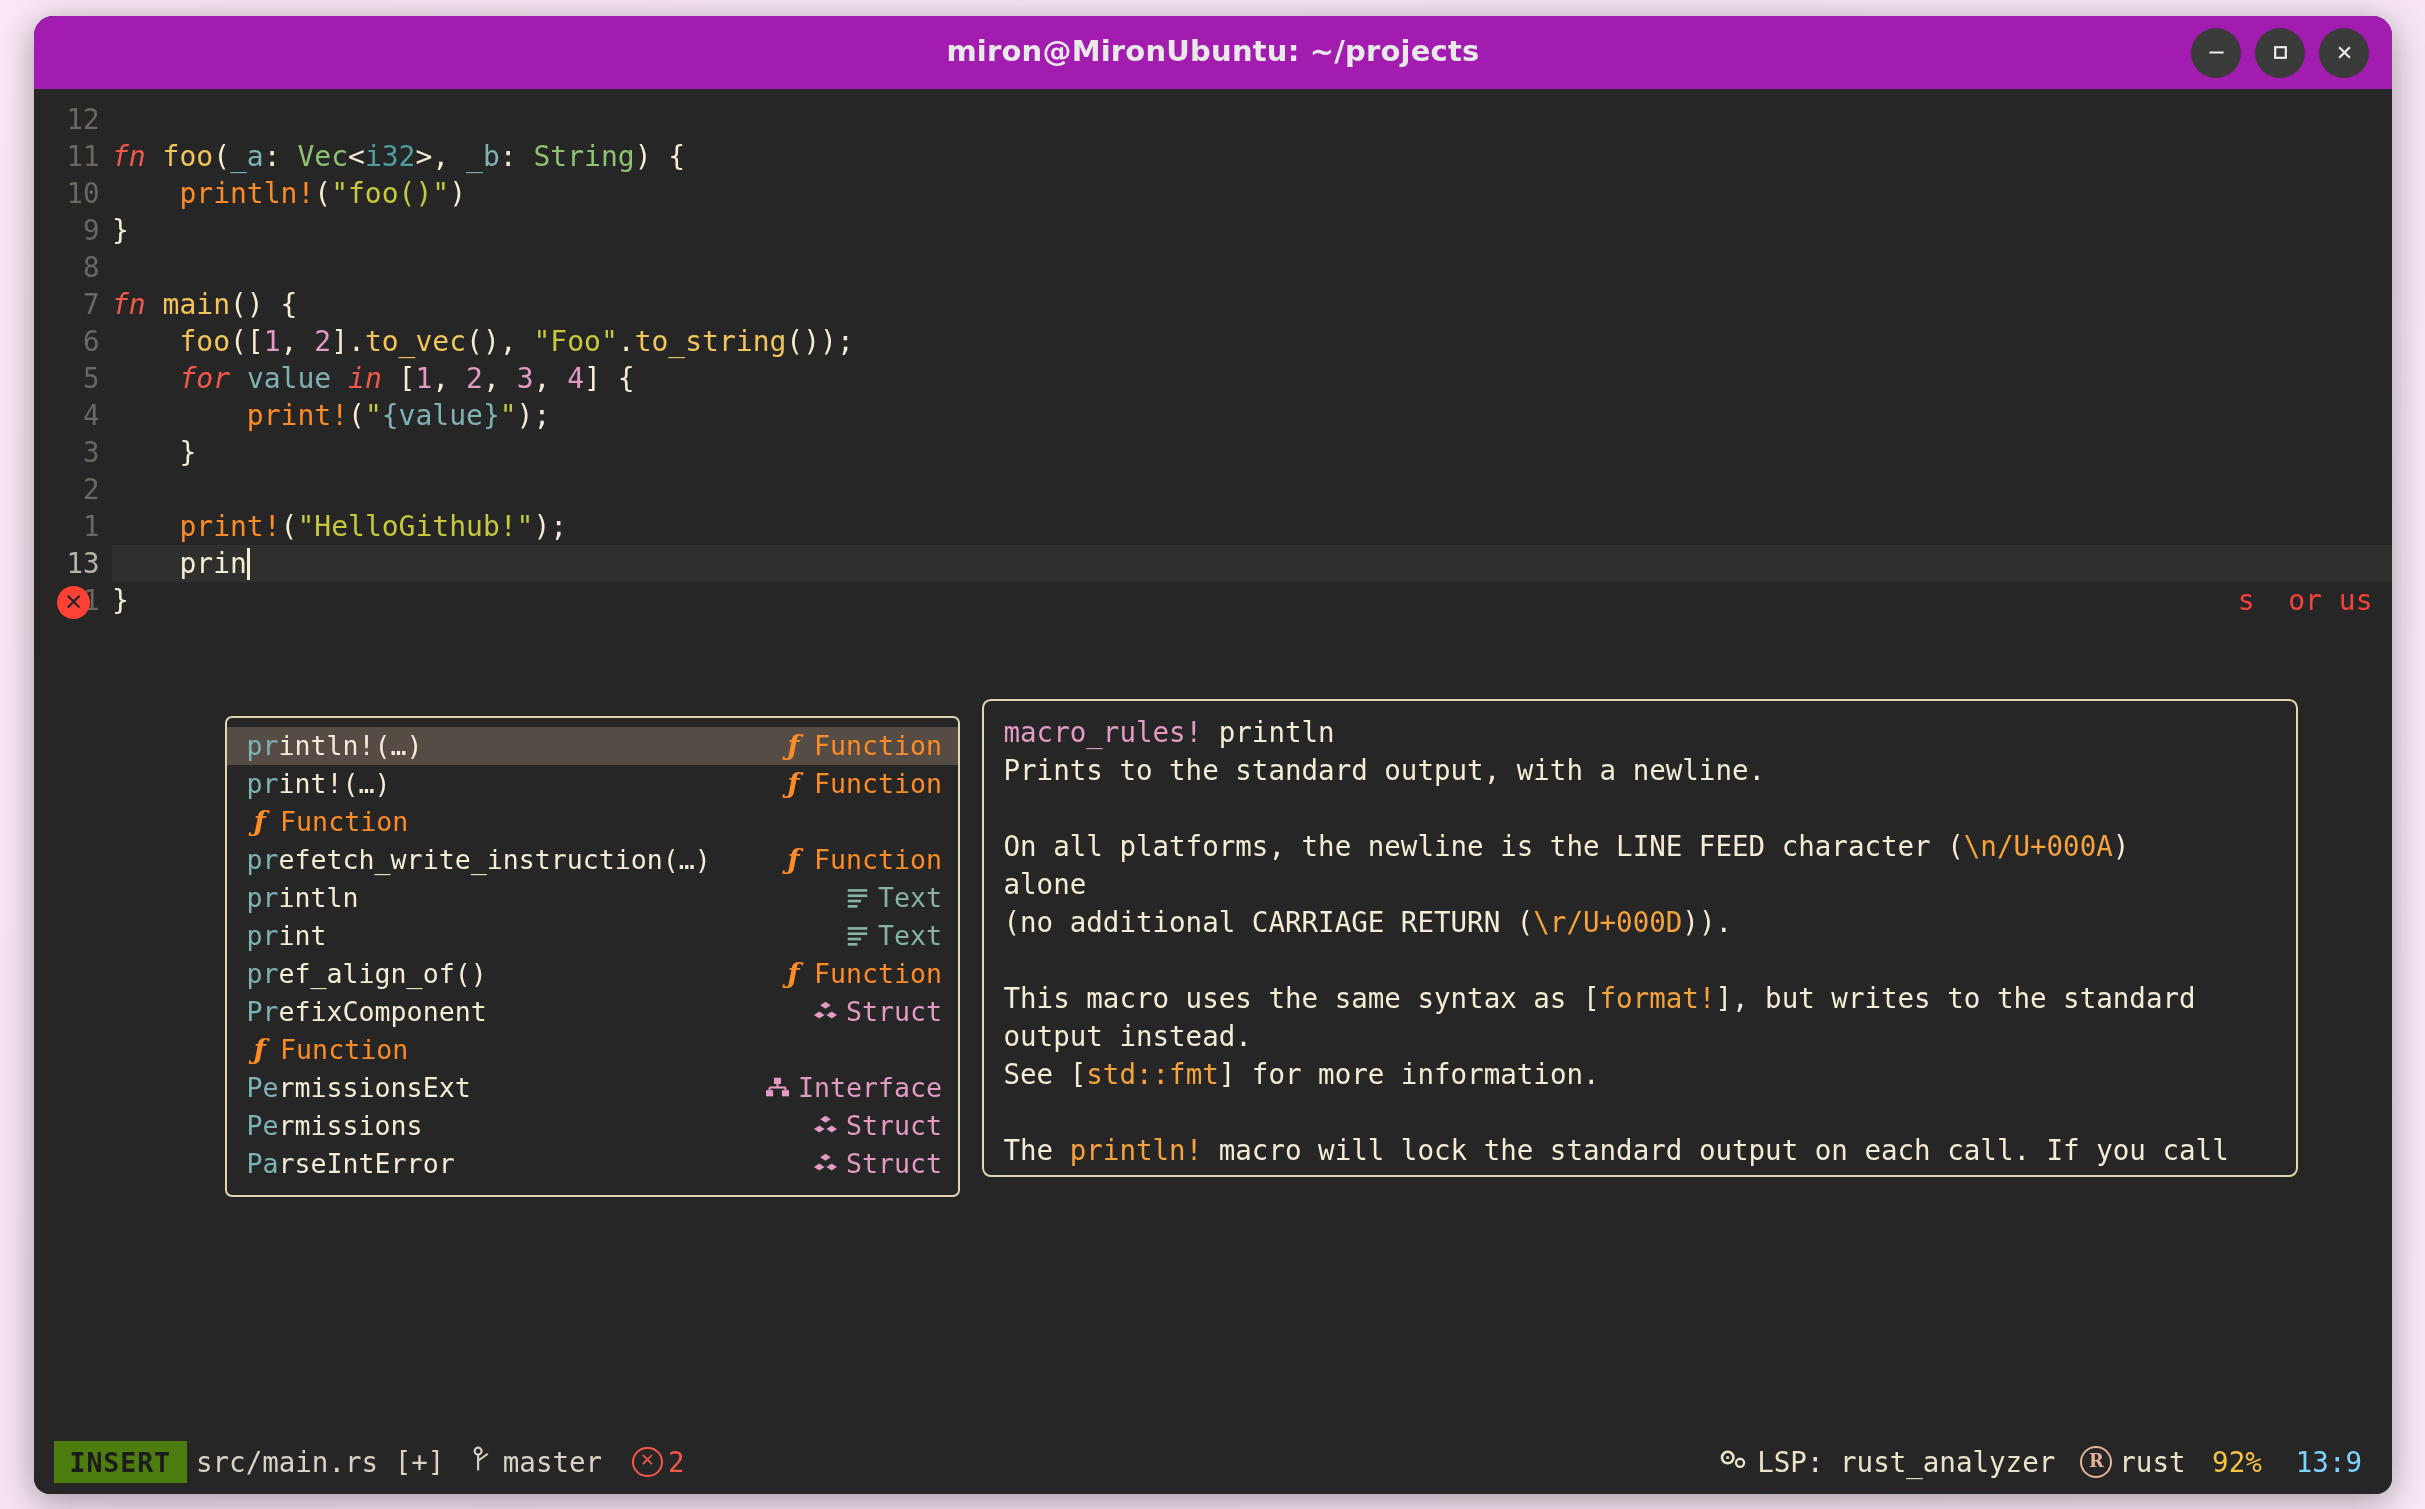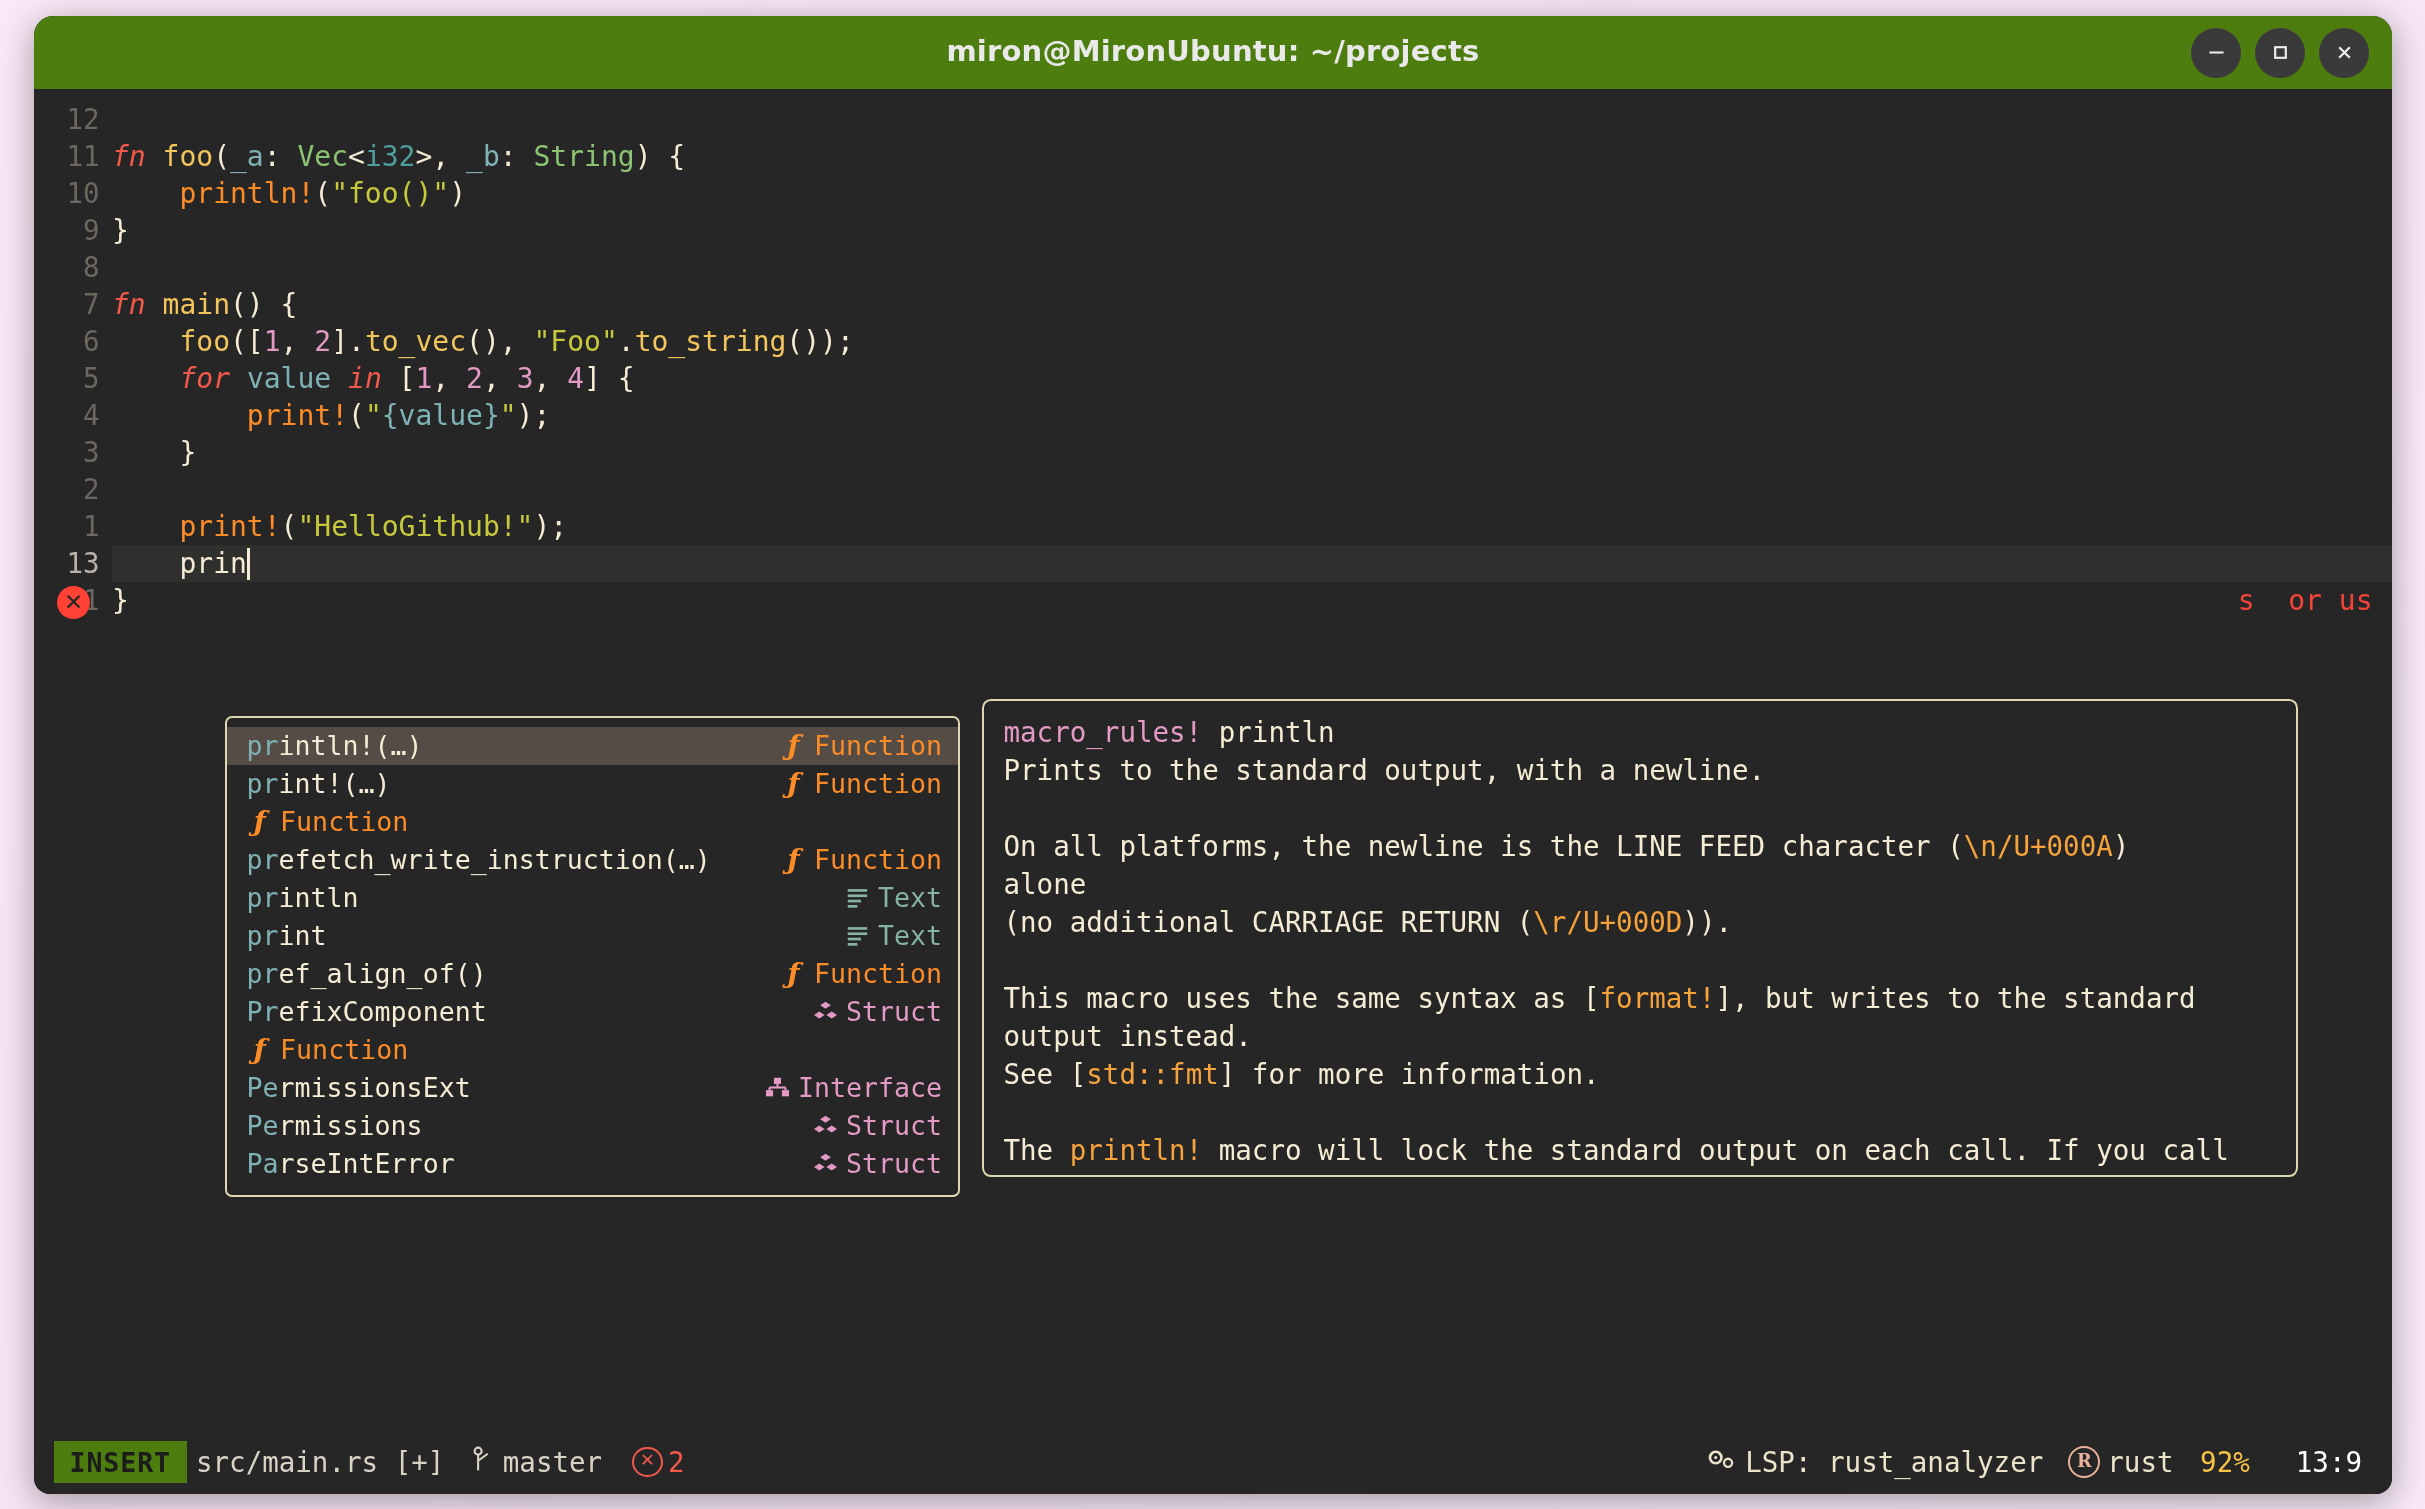--- a/index.html
+++ b/index.html
@@ -28,21 +28,21 @@
     background: #262626;
     border-radius: 19.5px 19.5px 16px 16px;
     overflow: hidden;
     box-shadow: 0 7px 35px rgba(0,0,0,.35);
   }
 
   
   .titlebar {
     position: relative;
     height: 73px;
-    background: #4d7c0f;
+    background: #a21caf;
     border-bottom: 1.8px solid #151515;
   }
   .title-text {
     position: absolute;
     left: 0; right: 0; top: 0;
     line-height: 71px;
     text-align: center;
     color: #e9e9e9;
     font-family: "DejaVu Sans", sans-serif;
     font-size: 29px;
@@ -243,21 +243,21 @@
   .sb-branch { color:#d9d3c6; margin-left: 26.6px; display:flex; align-items:center; gap:8.9px;}
   .sb-diag { color:#f2594b; margin-left: 30px; display:flex; align-items:center; gap:5.3px; }
   .diag-circle {
     display:inline-block; width:26.6px;height:26.6px;border-radius:50%;
     border:2.2px solid #f2594b; color:#f2594b; font-size:17.7px; line-height:23px; text-align:center;
     font-family:"DejaVu Sans", sans-serif;
   }
   .sb-lsp { color:#ece3cb; display:flex; align-items:center; gap:8.9px; margin-right:25px; }
   .sb-lang { color:#ece3cb; display:flex; align-items:center; gap:7px; margin-right:26.6px; }
   .sb-pct { color:#f6c344; margin-right:34px; }
-  .sb-pos { color:#ffffff;margin-left:12px; }
+  .sb-pos { color:#7dd3fc; }
   .rustlogo {
     display:inline-block; width:28px; height:28px; border-radius:50%;
     border:2.2px solid #e8b39a; color:#e8b39a; font-size:17.7px; line-height:25px;
     text-align:center; font-weight:bold; font-family:"DejaVu Serif", serif;
   }
 </style>
 </head>
 <body>
 
 <div id="root">

